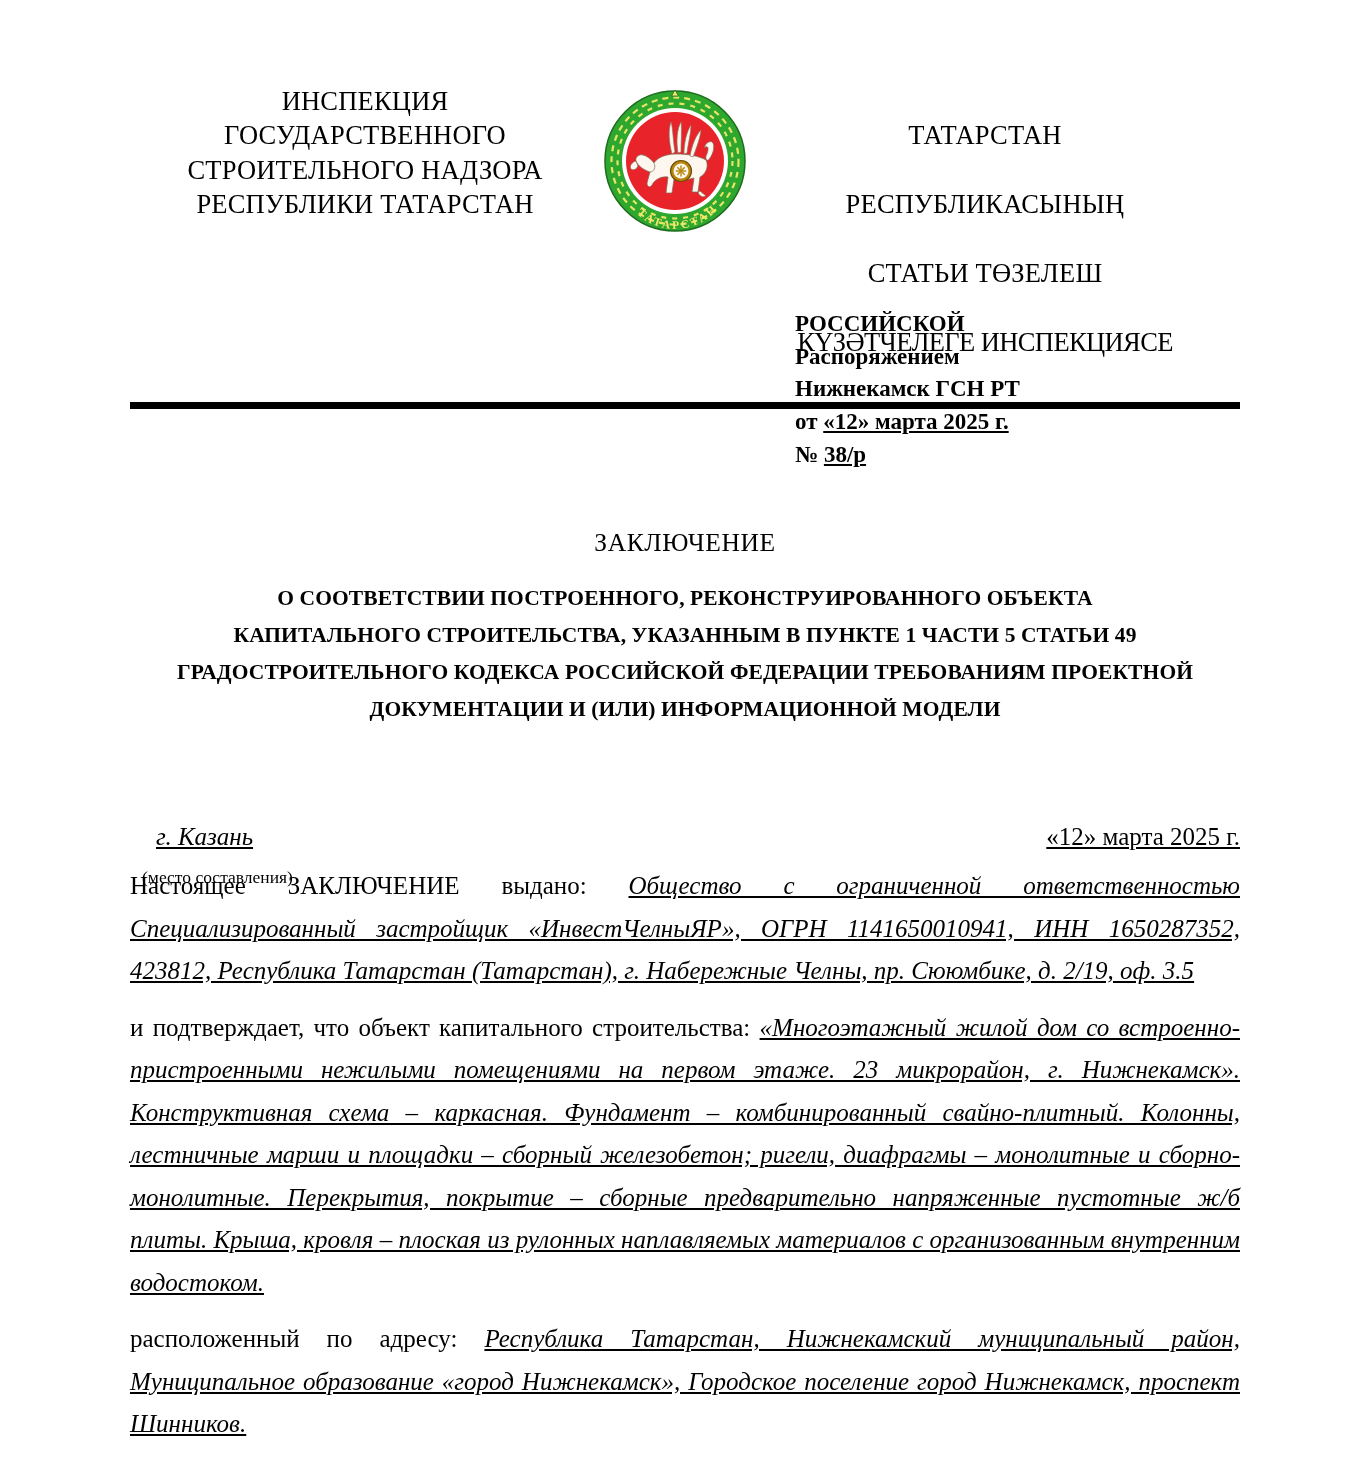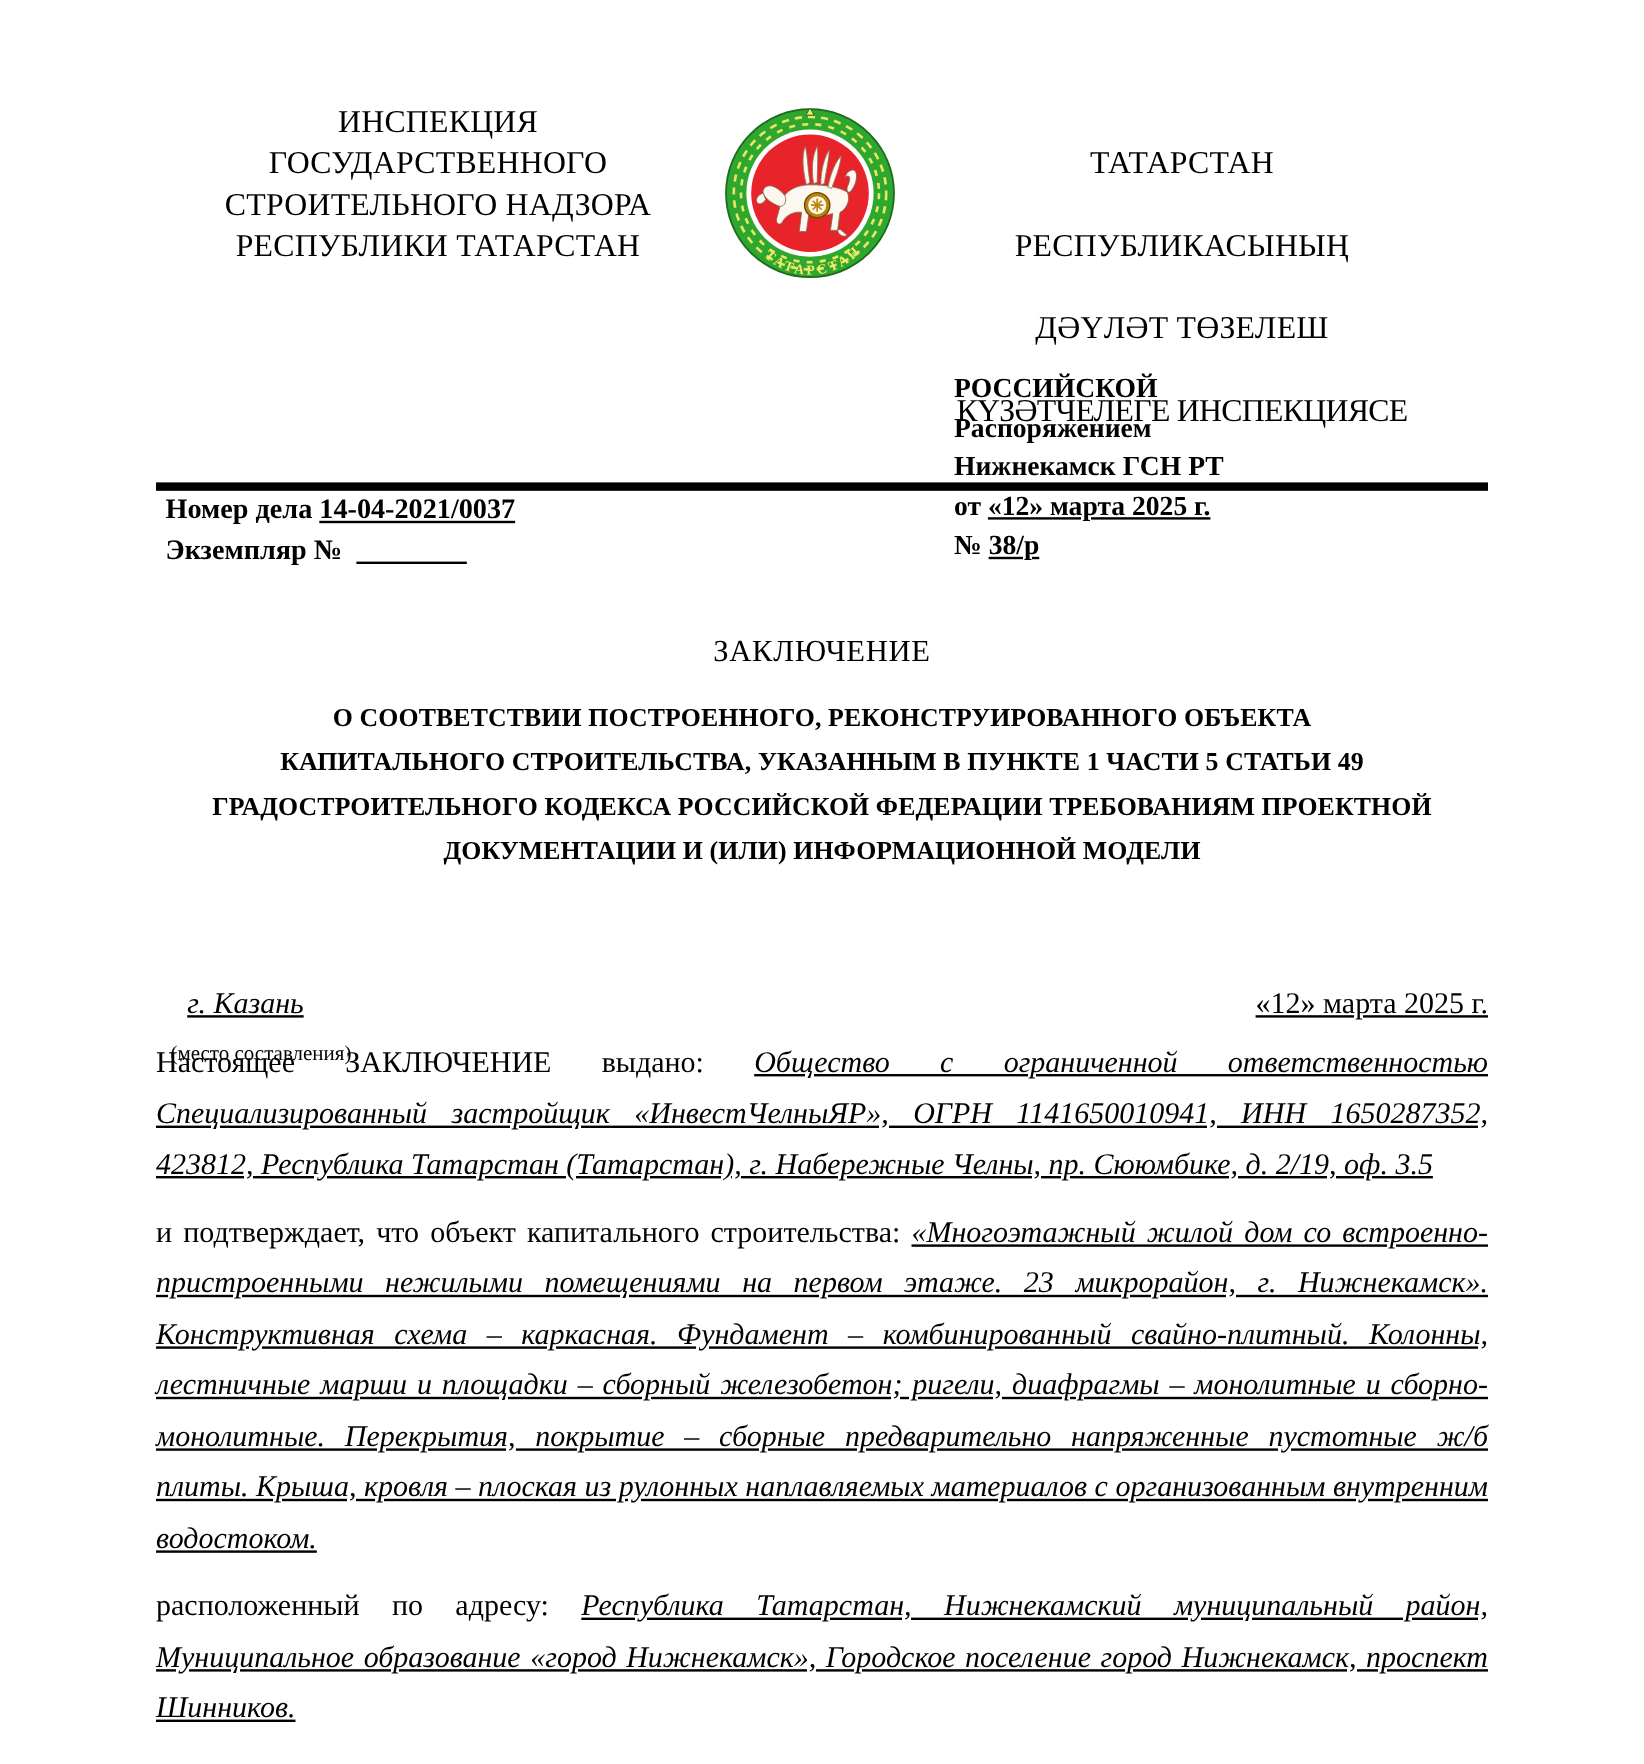--- a/index.html
+++ b/index.html
@@ -224,47 +224,39 @@
         </defs>
         <text font-family="'Liberation Serif', serif" font-size="11.5" font-weight="bold" fill="#f3e96a" letter-spacing="2.4">
           <textPath href="#capArc" startOffset="17%">ТАТАРСТАН</textPath>
         </text>
       </svg>
     </div>
 
     <div class="lh-col lh-right">
       <div>ТАТАРСТАН</div>
       <div>РЕСПУБЛИКАСЫНЫҢ</div>
-      <div>ДӘҮЛӘТ ТӨЗЕЛЕШ</div>
+      <div>СТАТЬИ ТӨЗЕЛЕШ</div>
       <div class="lh-line-wide">КҮЗӘТЧЕЛЕГЕ ИНСПЕКЦИЯСЕ</div>
     </div>
   </div>
 
   <div class="rule"></div>
 
   <div class="approval">
     <div>РОССИЙСКОЙ</div>
     <div>Распоряжением</div>
     <div>Нижнекамск ГСН РТ</div>
     <div>
       <span>от </span><span class="u">«12» марта 2025 г.</span>
     </div>
     <div>
       <span>№ </span><span class="u">38/р</span>
     </div>
   </div>
 
-  <div class="caseblock">
-    <div>
-      <span>Номер дела </span><span class="u">14-04-2021/0037</span>
-    </div>
-    <div>
-      <span>Экземпляр № </span><span class="blank-line"></span>
-    </div>
-  </div>
 
   <div class="title-zone">
     <div class="doc-title">ЗАКЛЮЧЕНИЕ</div>
     <div class="doc-subtitle">
       <div>О СООТВЕТСТВИИ ПОСТРОЕННОГО, РЕКОНСТРУИРОВАННОГО ОБЪЕКТА</div>
       <div>КАПИТАЛЬНОГО СТРОИТЕЛЬСТВА, УКАЗАННЫМ В ПУНКТЕ 1 ЧАСТИ 5 СТАТЬИ 49</div>
       <div>ГРАДОСТРОИТЕЛЬНОГО КОДЕКСА РОССИЙСКОЙ ФЕДЕРАЦИИ ТРЕБОВАНИЯМ ПРОЕКТНОЙ</div>
       <div>ДОКУМЕНТАЦИИ И (ИЛИ) ИНФОРМАЦИОННОЙ МОДЕЛИ</div>
     </div>
   </div>

